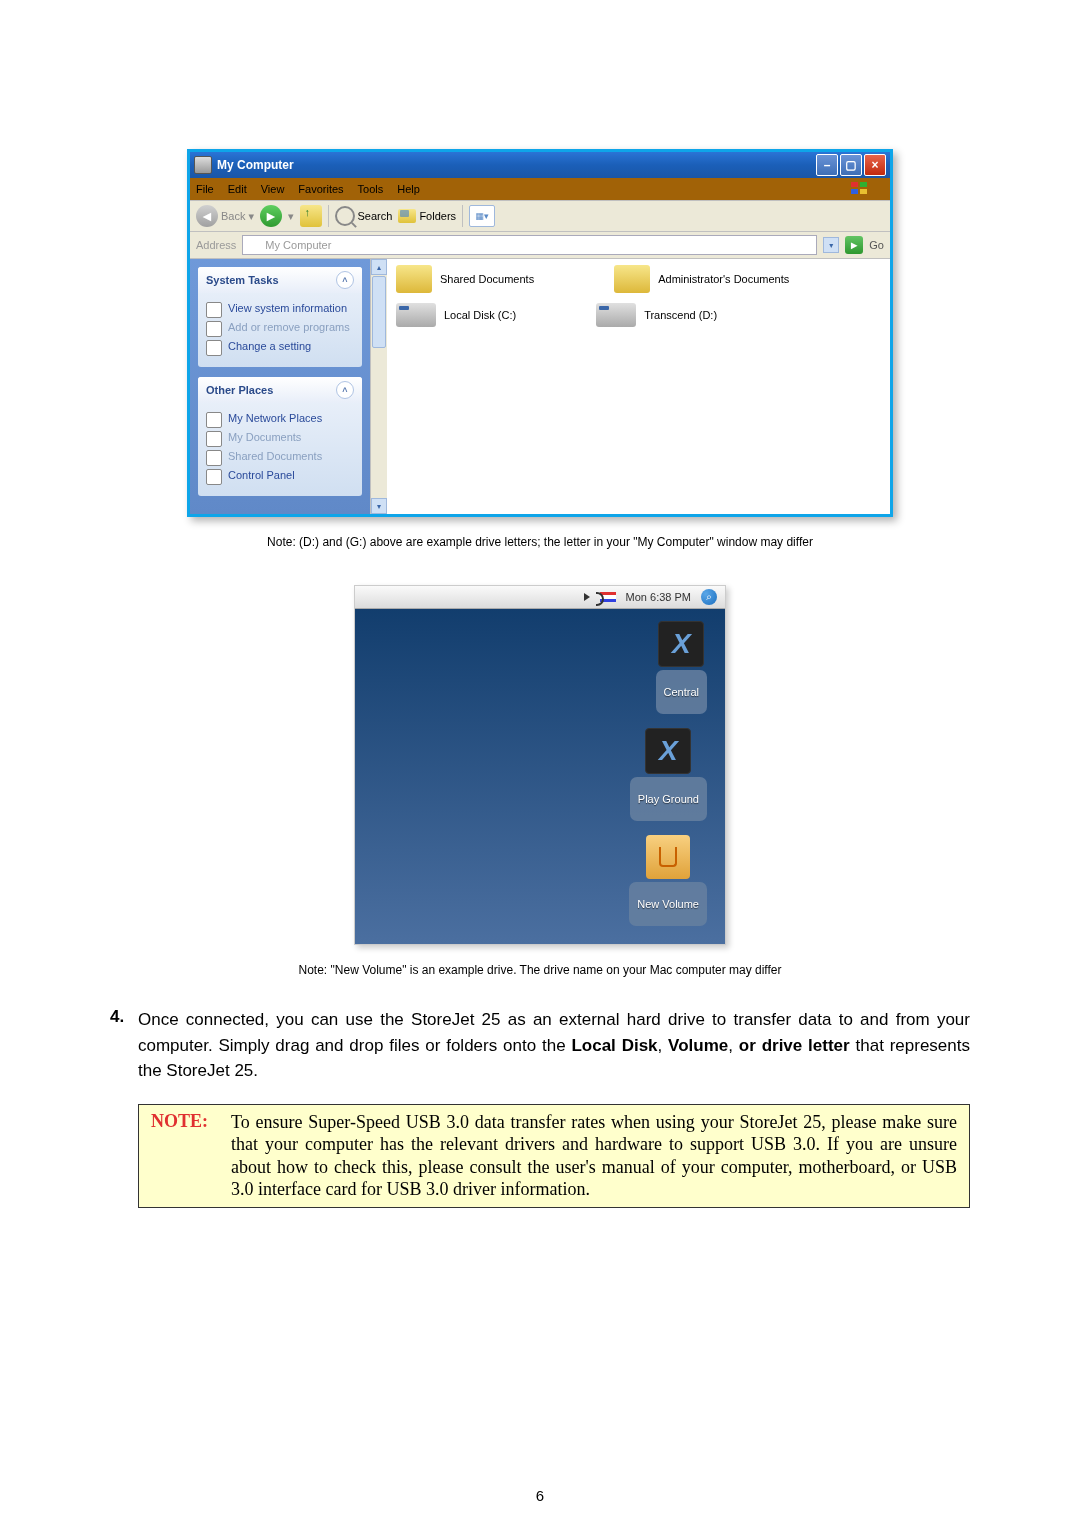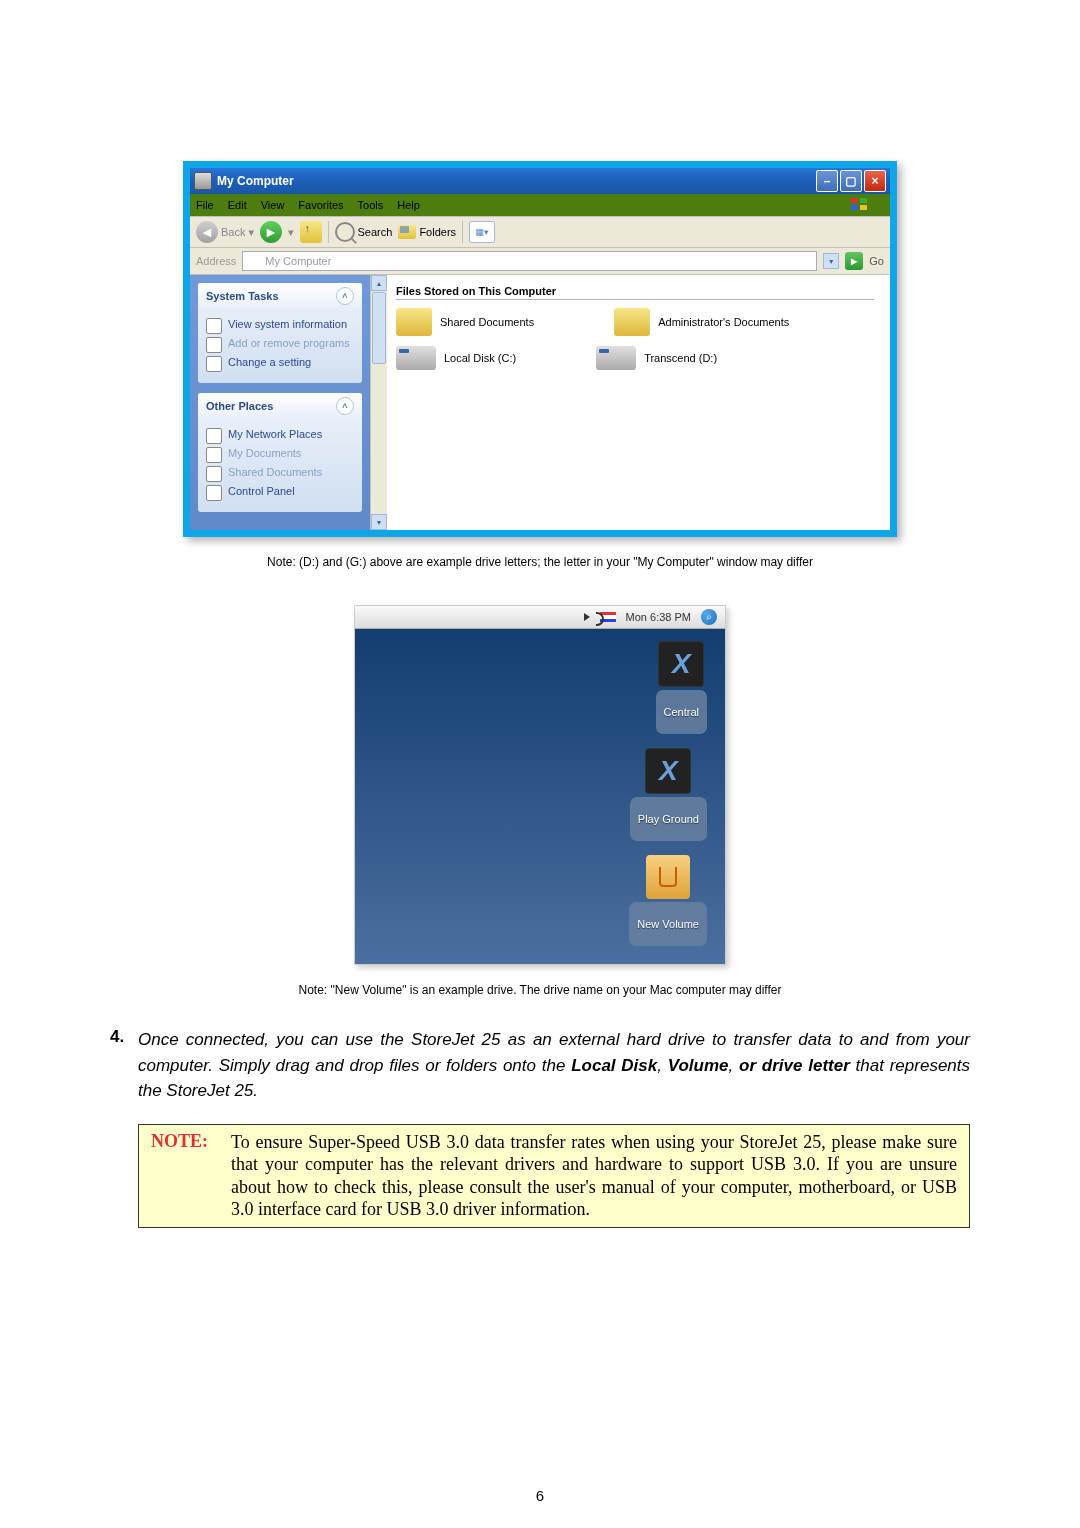--- a/index.html
+++ b/index.html
@@ -14,22 +14,22 @@
     min-height: 1528px;
     margin: 0 auto;
     padding: 145px 110px 60px 110px;
     box-sizing: border-box;
     position: relative;
   }
 
   
   .xp-window {
     width: 700px;
-    margin: 16px auto;
-    border: 7px solid #0ea5e9;
+    margin: 4px auto;
+    border: 3px solid #0ea5e9;
     box-shadow: 4px 4px 8px rgba(0,0,0,0.3);
     font-family: Tahoma, sans-serif;
     font-size: 11px;
   }
   .xp-titlebar {
     height: 26px;
     background: linear-gradient(to bottom, #2a74d6 0%, #1b5fb8 50%, #1a56a7 100%);
     display: flex;
     align-items: center;
     padding: 0 4px;
@@ -55,21 +55,21 @@
     border-radius: 2px;
     color:#fff;
     font-family: sans-serif;
     font-size: 12px;
   }
   .xp-tbtn.min { background: linear-gradient(#6a93d6,#3e6fb7); }
   .xp-tbtn.max { background: linear-gradient(#6a93d6,#3e6fb7); }
   .xp-tbtn.close { background: linear-gradient(#e8644b,#c1290d); }
 
   .xp-menubar {
-    background: #4d7c0f;
+    background: #a16207;
     padding: 3px 6px;
     border-bottom: 1px solid #c0c0c0;
     display: flex;
     align-items: center;
   }
   .xp-menubar span { margin-right: 14px; }
   .xp-menubar .winlogo {
     margin-left:auto; width:20px; height:16px;
     display:inline-block;
   }
@@ -248,21 +248,20 @@
   .list-num {
     width: 28px;
     font-weight:bold;
     font-size:17px;
   }
   .list-text {
     flex:1;
     font-size:17px;
     line-height:1.5;
     text-align:justify;
-    font-style:italic;
   }
 
   
   .note-box {
     margin: 20px 0 0 28px;
     border:1px solid #333;
     background:#ffffcc;
     display:flex;
     padding:6px 12px;
     font-family:Liberation Serif, serif;
@@ -397,21 +396,20 @@
         </div>
         <div class="vscroll">
           <div class="arr">▴</div>
           <div class="track">
               <div class="thumb"></div>
             </div>
           <div class="arr arrb">▾</div>
         </div>
       </div>
       <div class="xp-main">
-        <div class="section-h">Files Stored on This Computer</div>
         <div class="icon-row">
           <div class="icon-item">
             <span class="folder-lg"></span>
             <span>Shared Documents</span>
           </div>
           <div class="icon-item">
             <span class="folder-lg"></span>
             <span>Administrator's Documents</span>
           </div>
         </div>

